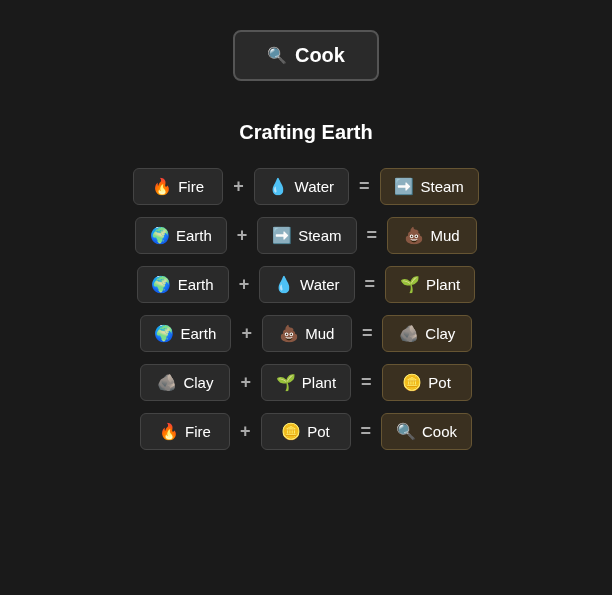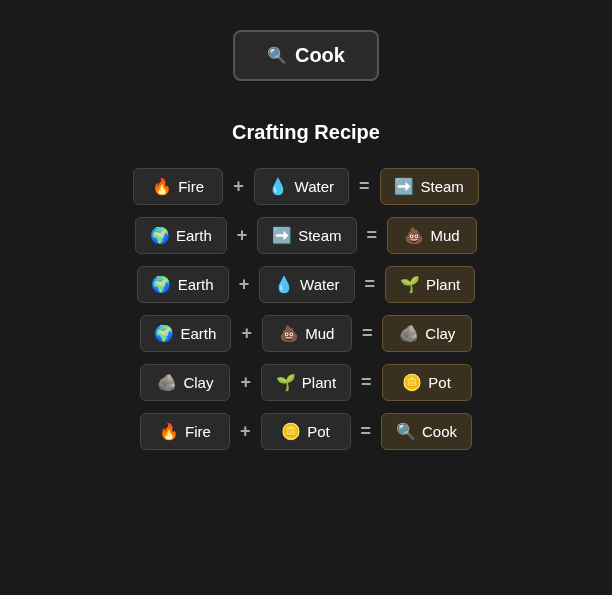--- a/index.html
+++ b/index.html
@@ -89,21 +89,21 @@
     }
   </style>
 </head>
 <body>
 
 <button class="cook-button">
   <span class="emoji">🔍</span>
   <span>Cook</span>
 </button>
 
-<div class="section-title">Crafting Recipe</div>
+<div class="section-title">Crafting Earth</div>
 
 <div class="recipes-container">
 <div class="recipe-row">
       <div class="ingredient-tag">
         <span class="emoji">🔥</span>
         <span>Fire</span>
       </div>
       <span class="operator">+</span>
       <div class="ingredient-tag">
         <span class="emoji">💧</span>

